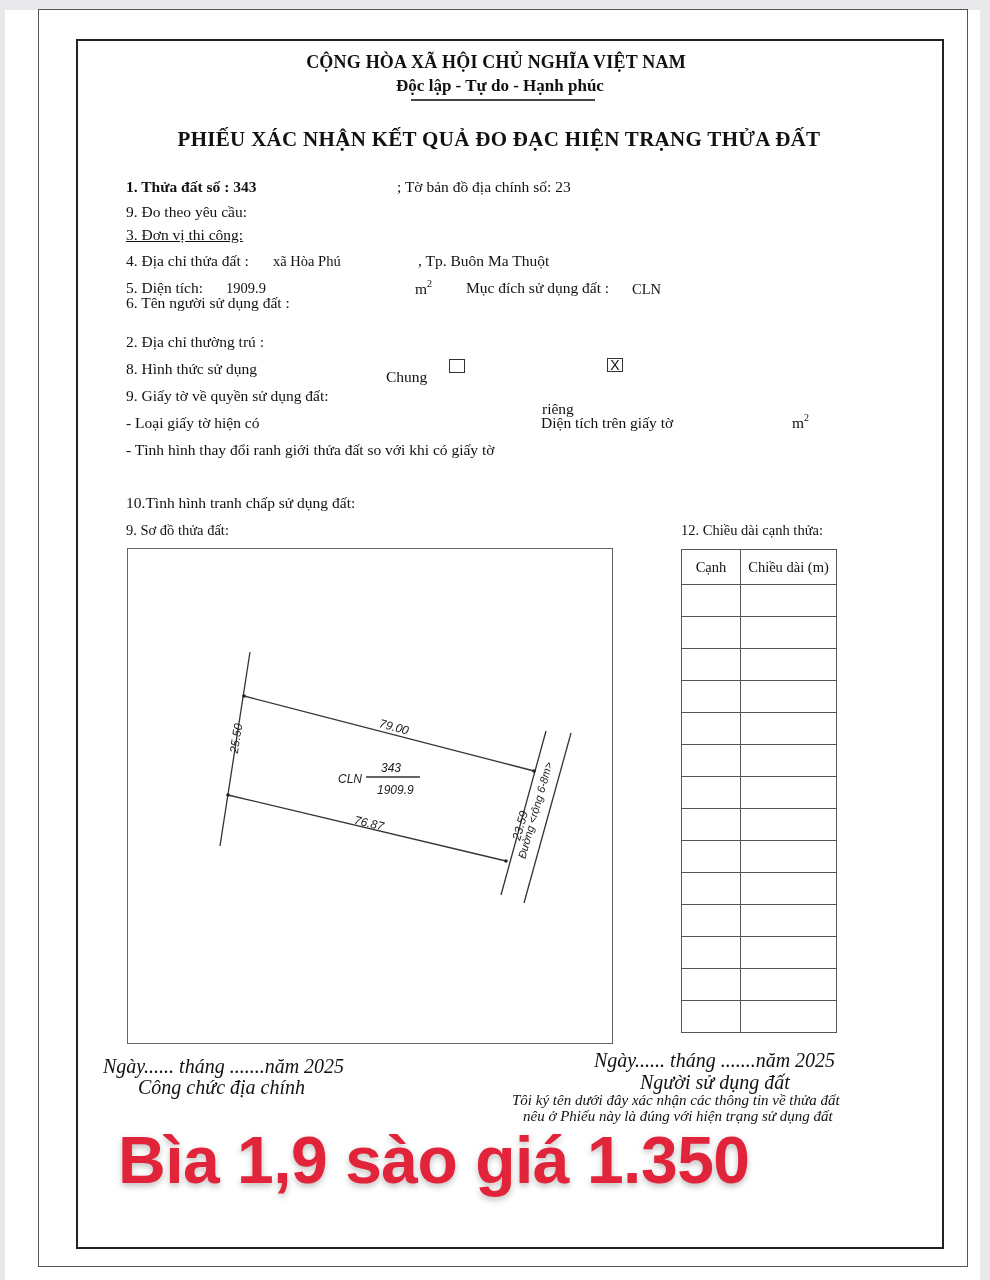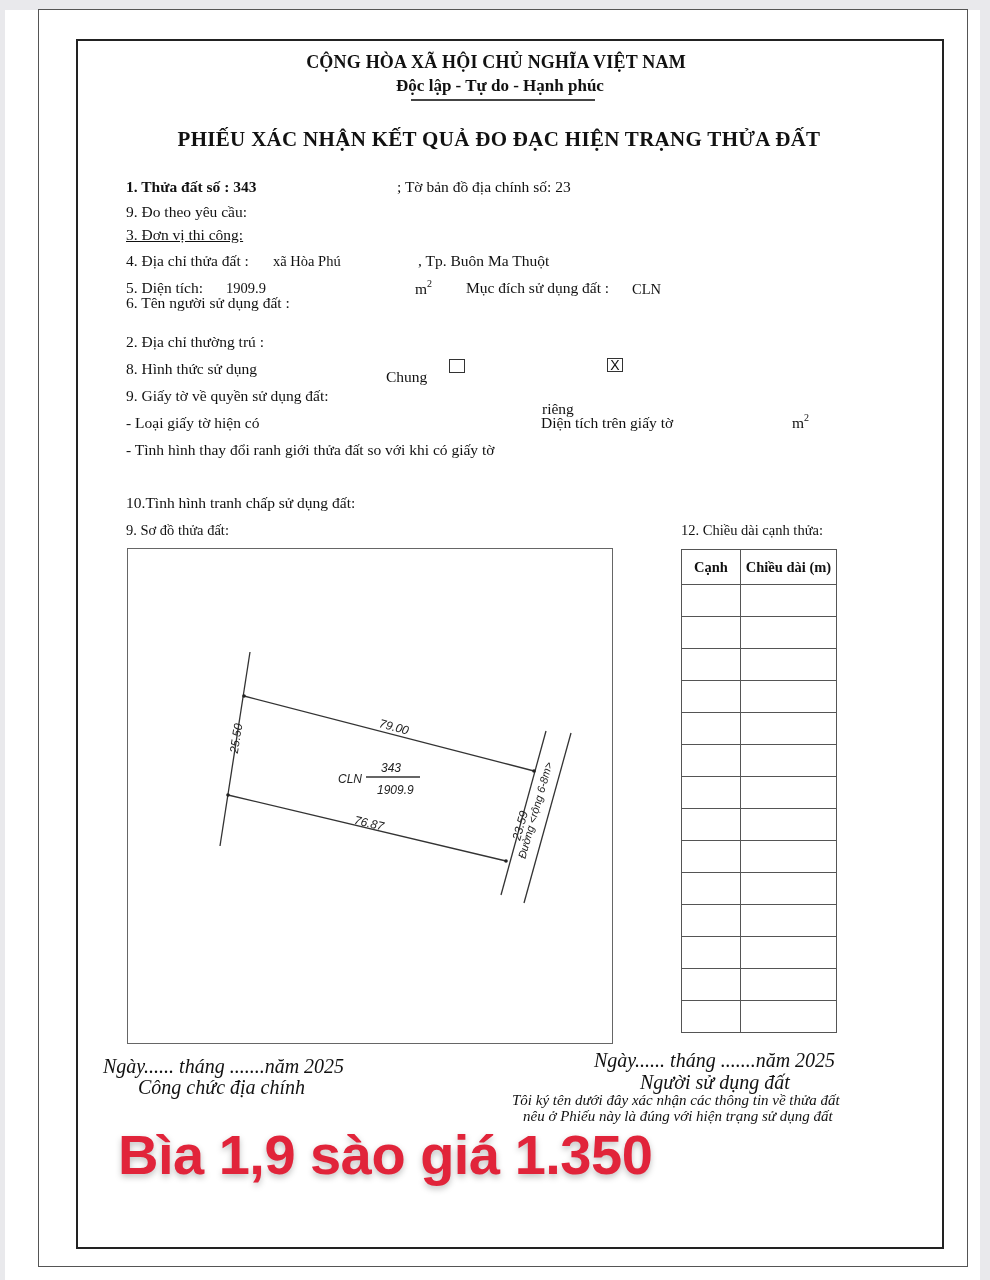--- a/index.html
+++ b/index.html
@@ -34,32 +34,32 @@
   .sup { font-size:10px; position:relative; top:-7px; }
   .diagram-box {
     position:absolute; left:127px; top:548px; width:486px; height:496px;
     border:1.5px solid #666; box-sizing:border-box;
   }
   .diagram-box svg { position:absolute; left:0; top:0; }
   .edge-table {
     position:absolute; left:681px; top:549px; border-collapse:collapse;
   }
   .edge-table td, .edge-table th {
-    border:1.5px solid #555; padding:0; height:31px; font-weight:bold;
+    border:1.5px solid #555; padding:0; height:31px; font-weight:normal;
     font-size:14.5px; font-family:"Liberation Serif", serif; text-align:center;
   }
   .edge-table th { height:34px; }
   .col1 { width:58px; }
   .col2 { width:95px; }
   .it { font-style:italic; font-size:20px; }
   .its { font-style:italic; font-size:15px; }
   .promo {
     position:absolute; left:118px; top:1122px;
     font-family:"Liberation Sans", sans-serif; font-weight:bold;
-    font-size:56px; color:#e1243a; letter-spacing:-0.5px;
+    font-size:66px; color:#e1243a; letter-spacing:-0.5px;
     text-shadow:0 3px 6px rgba(0,0,0,0.25);
   }
 </style>
 </head>
 <body>
 
 <div class="page"></div>
 <div class="outer-frame"></div>
 <div class="inner-frame"></div>
 

